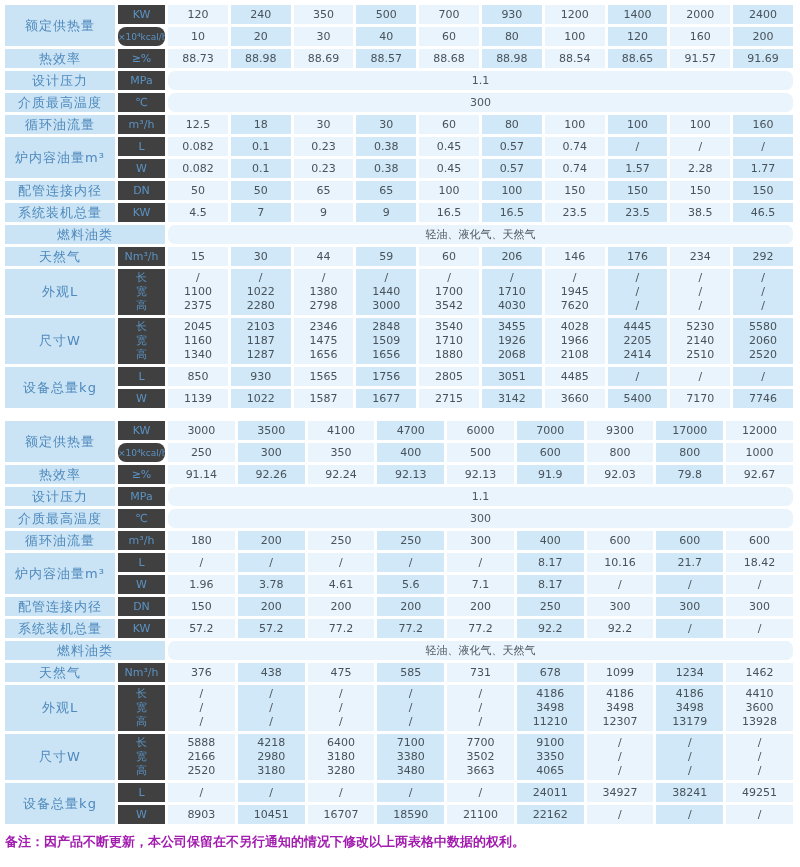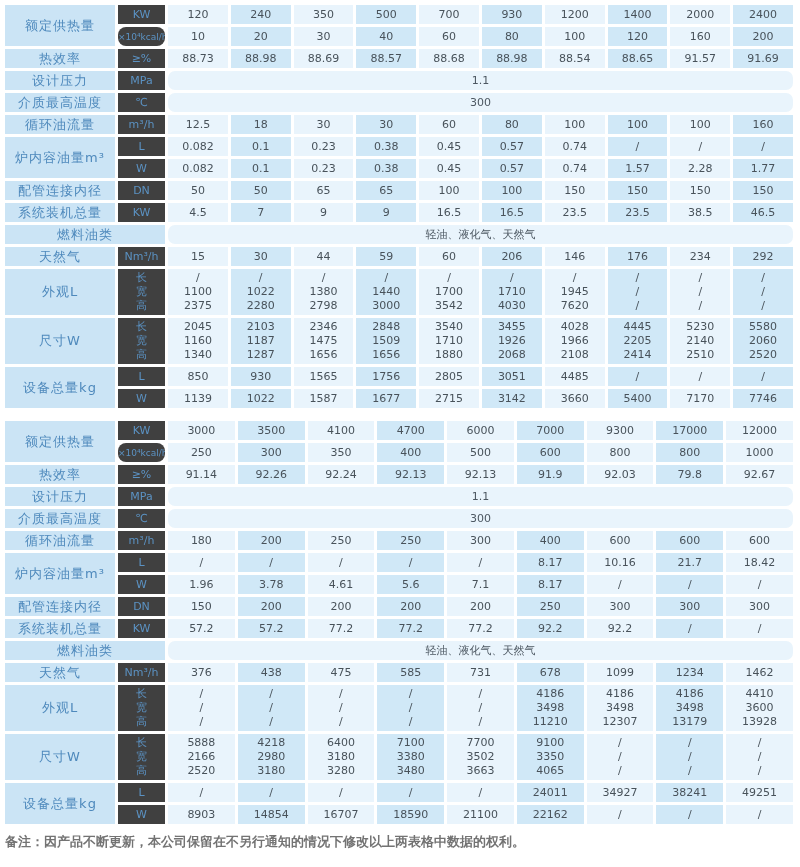--- a/index.html
+++ b/index.html
@@ -27,21 +27,21 @@
   }
   td.unit.small { font-size:9px;border-radius:8px; }
   td.data { color:#48525a; font-size:11px; height:19px; }
   td.c0 { background:#e9f4fc; }
   td.c1 { background:#d0e8f7; }
   tr.tall td.data, tr.tall td.unit { height:46px; line-height:14px; }
   tr.tall td.unit div { line-height:14px; }
   td.mergedcell { background:#e9f4fc; color:#4c5761; font-size:11px;border-radius:7px; }
   .note {
     margin-top:6px; padding-left:3px;
-    font-size:13px; font-weight:bold; color:#737373;
+    font-size:13px; font-weight:bold; color:#a21caf;
   }
 </style>
 </head>
 <body>
 
 <div class="wrap">
   <table class="spec">
     <colgroup>
         <col style="width: 110px;">
         <col style="width: 47px;">
@@ -599,21 +599,21 @@
           <td class="data c1">/</td>
           <td class="data c0">/</td>
           <td class="data c1">24011</td>
           <td class="data c0">34927</td>
           <td class="data c1">38241</td>
           <td class="data c0">49251</td>
         </tr>
         <tr>
           <td class="unit">W</td>
           <td class="data c0">8903</td>
-          <td class="data c1">14854</td>
+          <td class="data c1">10451</td>
           <td class="data c0">16707</td>
           <td class="data c1">18590</td>
           <td class="data c0">21100</td>
           <td class="data c1">22162</td>
           <td class="data c0">/</td>
           <td class="data c1">/</td>
           <td class="data c0">/</td>
         </tr>
       </tbody>
   </table>

